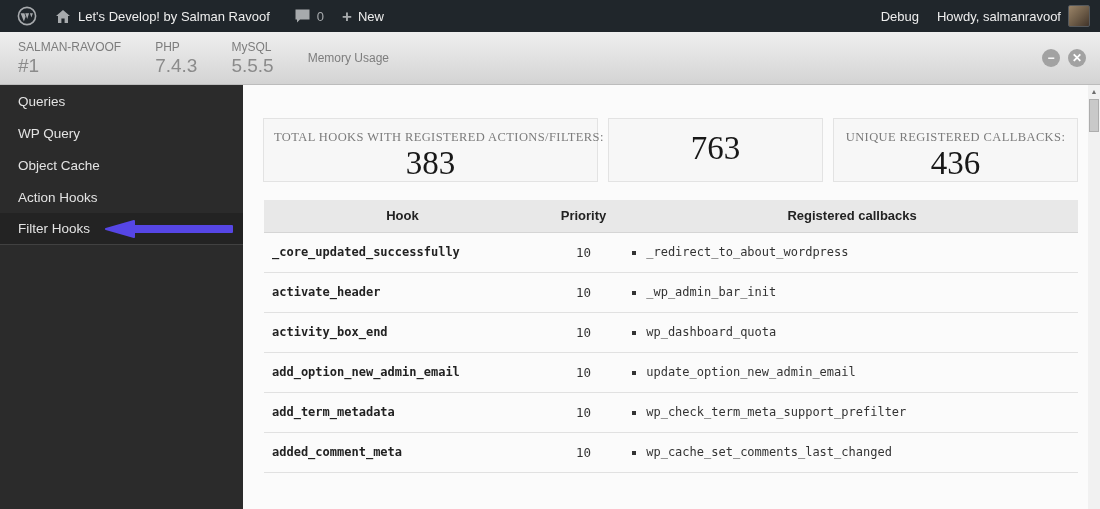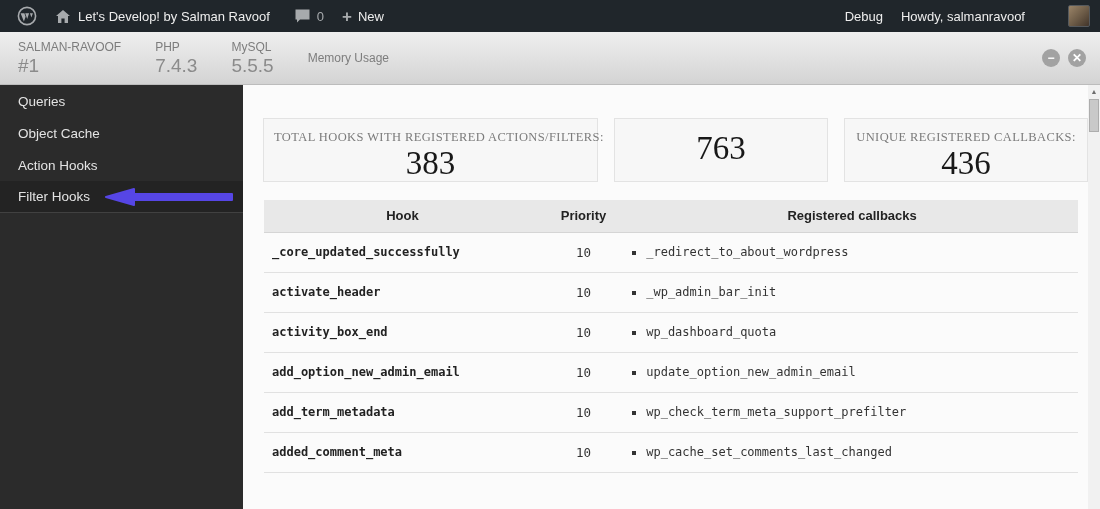--- a/index.html
+++ b/index.html
@@ -53,21 +53,21 @@
     color:#e3e3e3; font-size:13.5px; cursor:pointer; position:relative;
   }
   .sb-item.active { background:#232323; border-bottom:1px solid #414141; }
   .sb-arrow { margin-left:14px; display:inline-flex; }
 
   
   .content {
     position:absolute; top:85px; left:243px; right:12px; bottom:0;
     background:#fbfbfb; overflow:hidden;
   }
-  .stats-row { display:flex; margin:33px 0 0 20px; gap:16px; }
+  .stats-row { display:flex; margin:33px 0 0 20px; gap:10px; }
   .stat-box {
     background:#f7f7f7; border:1px solid #e3e3e3; text-align:center;
     padding:11px 10px 8px 10px; height:64px;
   }
   .stat-box.w1 { width:335px; }
   .stat-box.w2 { width:215px; }
   .stat-box.w3 { width:245px; }
   .stat-label {
     font-family:"Liberation Serif", serif; font-size:12.5px; color:#7b7b7b;
     letter-spacing:0.4px; white-space:nowrap;
@@ -146,21 +146,21 @@
     </div>
     <div class="ab-item">
       <span class="ab-plus">+</span>
       <span>New</span>
     </div>
   </div>
   <div class="ab-right">
     <div class="ab-item">
       <span>Debug</span>
     </div>
-    <div class="ab-item" style="padding-right:2px;gap:36px;">
+    <div class="ab-item" style="padding-right:2px;">
       <span>Howdy, salmanravoof</span>
       <span class="avatar"></span>
     </div>
   </div>
 </div>
 
 <div class="debug-header">
   <div class="dh-item">
     <div class="dh-label">SALMAN-RAVOOF</div>
     <div class="dh-value">#1</div>
@@ -178,20 +178,23 @@
   </div>
   <div class="dh-buttons">
     <button class="dh-btn">−</button>
     <button class="dh-btn">✕</button>
   </div>
 </div>
 
 <div class="sidebar">
   <div class="sb-item">
     <span>Queries</span>
+  </div>
+  <div class="sb-item">
+    <span>WP Query</span>
   </div>
   <div class="sb-item">
     <span>Object Cache</span>
   </div>
   <div class="sb-item">
     <span>Action Hooks</span>
   </div>
   <div class="sb-item active">
     <span>Filter Hooks</span>
     <span class="sb-arrow">

